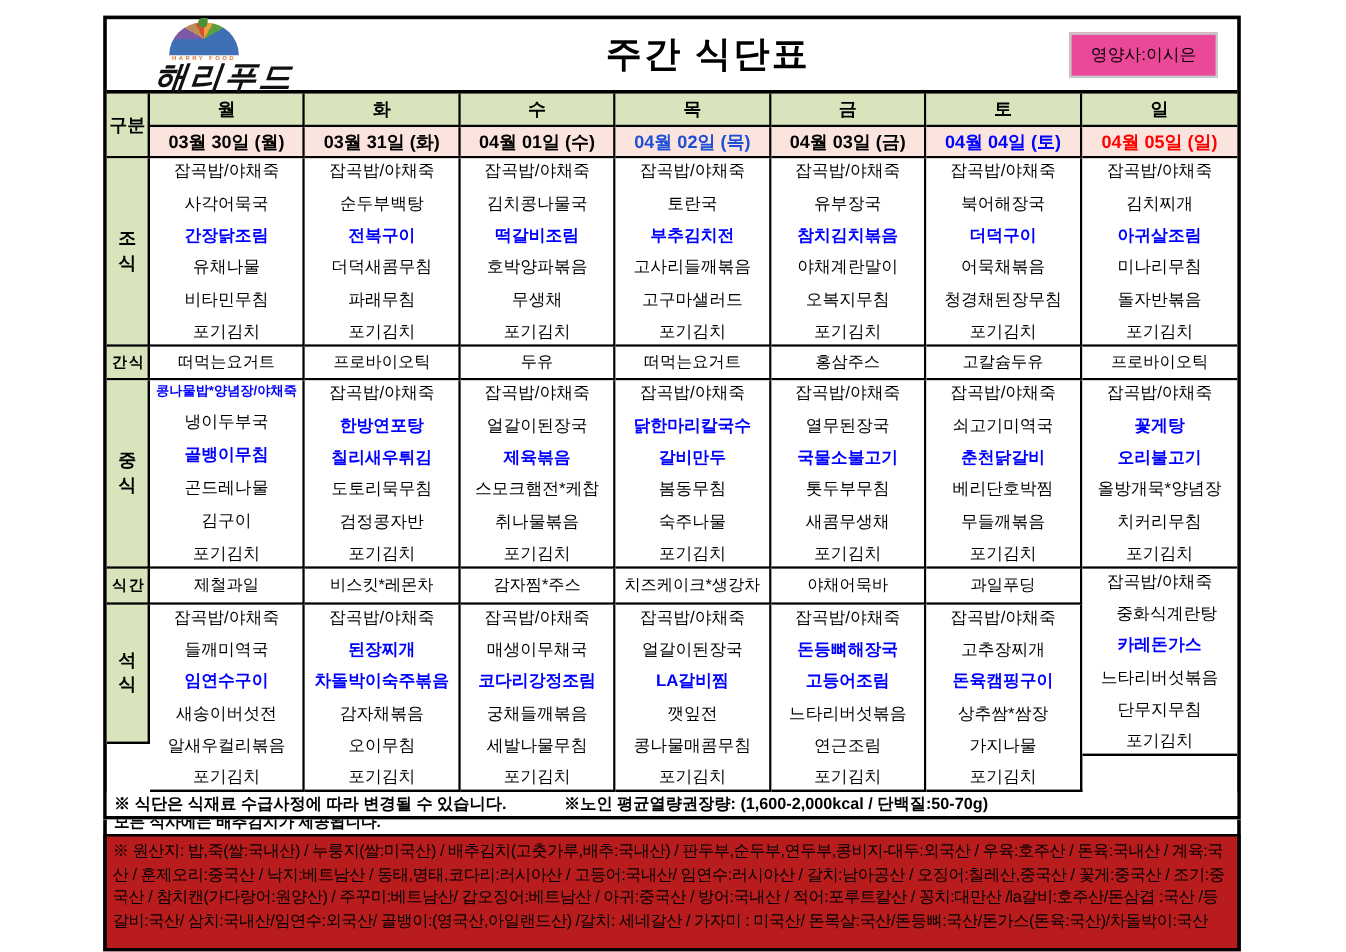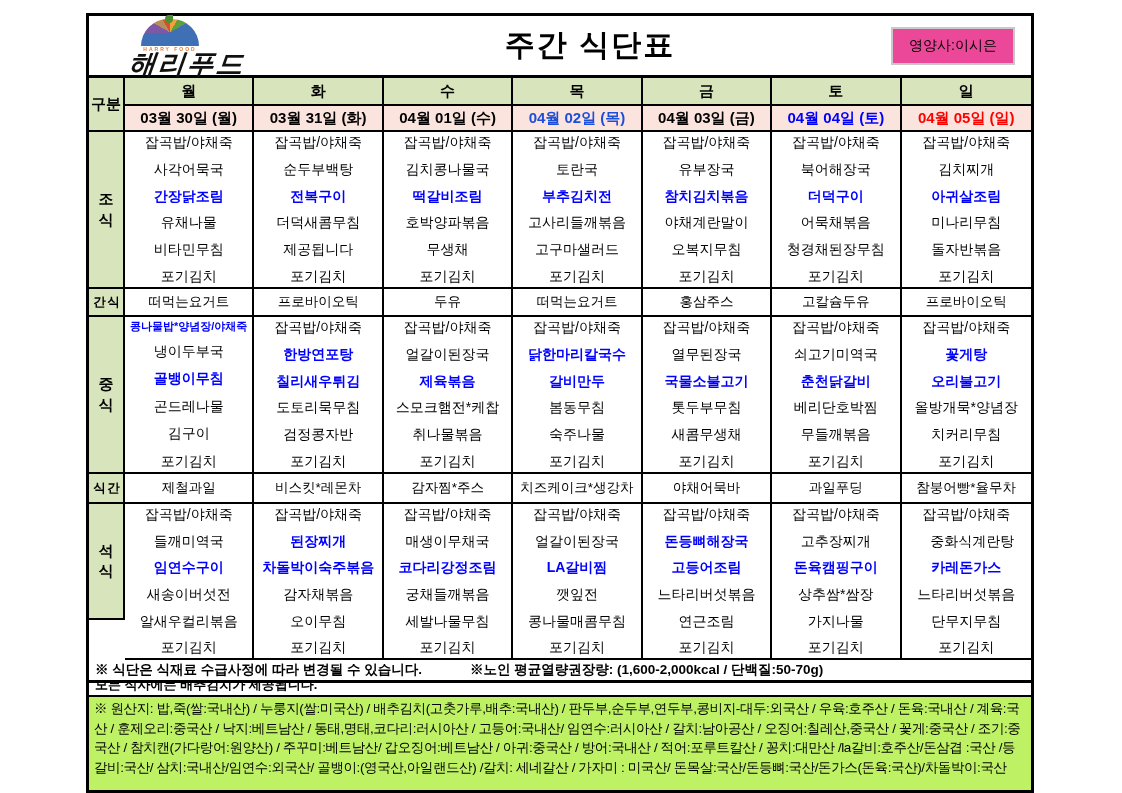--- a/index.html
+++ b/index.html
@@ -61,21 +61,21 @@
                 color:#000; padding-left:6px; background:#fff; }
   .notice-row .right { margin-left:48px; }
 
   
   .clipped-strip { position:absolute; left:86px; top:683px; width:948px; height:12px; overflow:hidden;
                    border-left:3px solid #000; border-right:3px solid #000; background:#fff; }
   .clipped-strip span { display:block; font-size:13px; font-weight:bold; color:#000; margin-top:-7px; padding-left:6px; }
 
   
   .origin-box { position:absolute; left:86px; top:695px; width:948px; height:98px; overflow:hidden;
-                border:3px solid #000; border-top:2px solid #000; background:#bef264;
+                border:3px solid #000; border-top:2px solid #000; background:#b91c1c;
                 padding:2px 5px; }
   .origin-box span { font-size:13.5px; line-height:1.45; color:#000; letter-spacing:-0.4px; }
 </style>
 </head>
 <body>
 
 <div class="page">
 
   <div class="sheet">
 
@@ -144,21 +144,21 @@
             </div>
           </div>
           <div class="day-column">
             <div class="cell day-cell">화</div>
             <div class="cell date-cell" style="color: rgb(0, 0, 0);">03월 31일 (화)</div>
             <div class="cell meal-cell">
               <span class="meal-item" style="font-size: 14px;">잡곡밥/야채죽</span>
               <span class="meal-item" style="font-size: 14px;">순두부백탕</span>
               <span class="meal-item hl" style="font-size: 14px;">전복구이</span>
               <span class="meal-item" style="font-size: 14px;">더덕새콤무침</span>
-              <span class="meal-item" style="font-size: 14px;">제공됩니다</span>
+              <span class="meal-item" style="font-size: 14px;">파래무침</span>
               <span class="meal-item" style="font-size: 14px;">포기김치</span>
             </div>
             <div class="cell snack-cell">프로바이오틱</div>
             <div class="cell meal-cell">
               <span class="meal-item" style="font-size: 14px;">잡곡밥/야채죽</span>
               <span class="meal-item hl" style="font-size: 14px;">한방연포탕</span>
               <span class="meal-item hl" style="font-size: 14px;">칠리새우튀김</span>
               <span class="meal-item" style="font-size: 14px;">도토리묵무침</span>
               <span class="meal-item" style="font-size: 14px;">검정콩자반</span>
               <span class="meal-item" style="font-size: 14px;">포기김치</span>
@@ -306,21 +306,20 @@
             </div>
             <div class="cell snack-cell">프로바이오틱</div>
             <div class="cell meal-cell">
               <span class="meal-item" style="font-size: 14px;">잡곡밥/야채죽</span>
               <span class="meal-item hl" style="font-size: 14px;">꽃게탕</span>
               <span class="meal-item hl" style="font-size: 14px;">오리불고기</span>
               <span class="meal-item" style="font-size: 14px;">올방개묵*양념장</span>
               <span class="meal-item" style="font-size: 14px;">치커리무침</span>
               <span class="meal-item" style="font-size: 14px;">포기김치</span>
             </div>
-            <div class="cell snack2-cell">참붕어빵*율무차</div>
             <div class="cell meal-cell dinner-cell">
               <span class="meal-item" style="font-size: 14px;">잡곡밥/야채죽</span>
               <span class="meal-item" style="font-size: 14px; padding-left: 12px;">중화식계란탕</span>
               <span class="meal-item hl" style="font-size: 14px;">카레돈가스</span>
               <span class="meal-item" style="font-size: 14px;">느타리버섯볶음</span>
               <span class="meal-item" style="font-size: 14px;">단무지무침</span>
               <span class="meal-item" style="font-size: 14px;">포기김치</span>
             </div>
           </div>
         </div>

